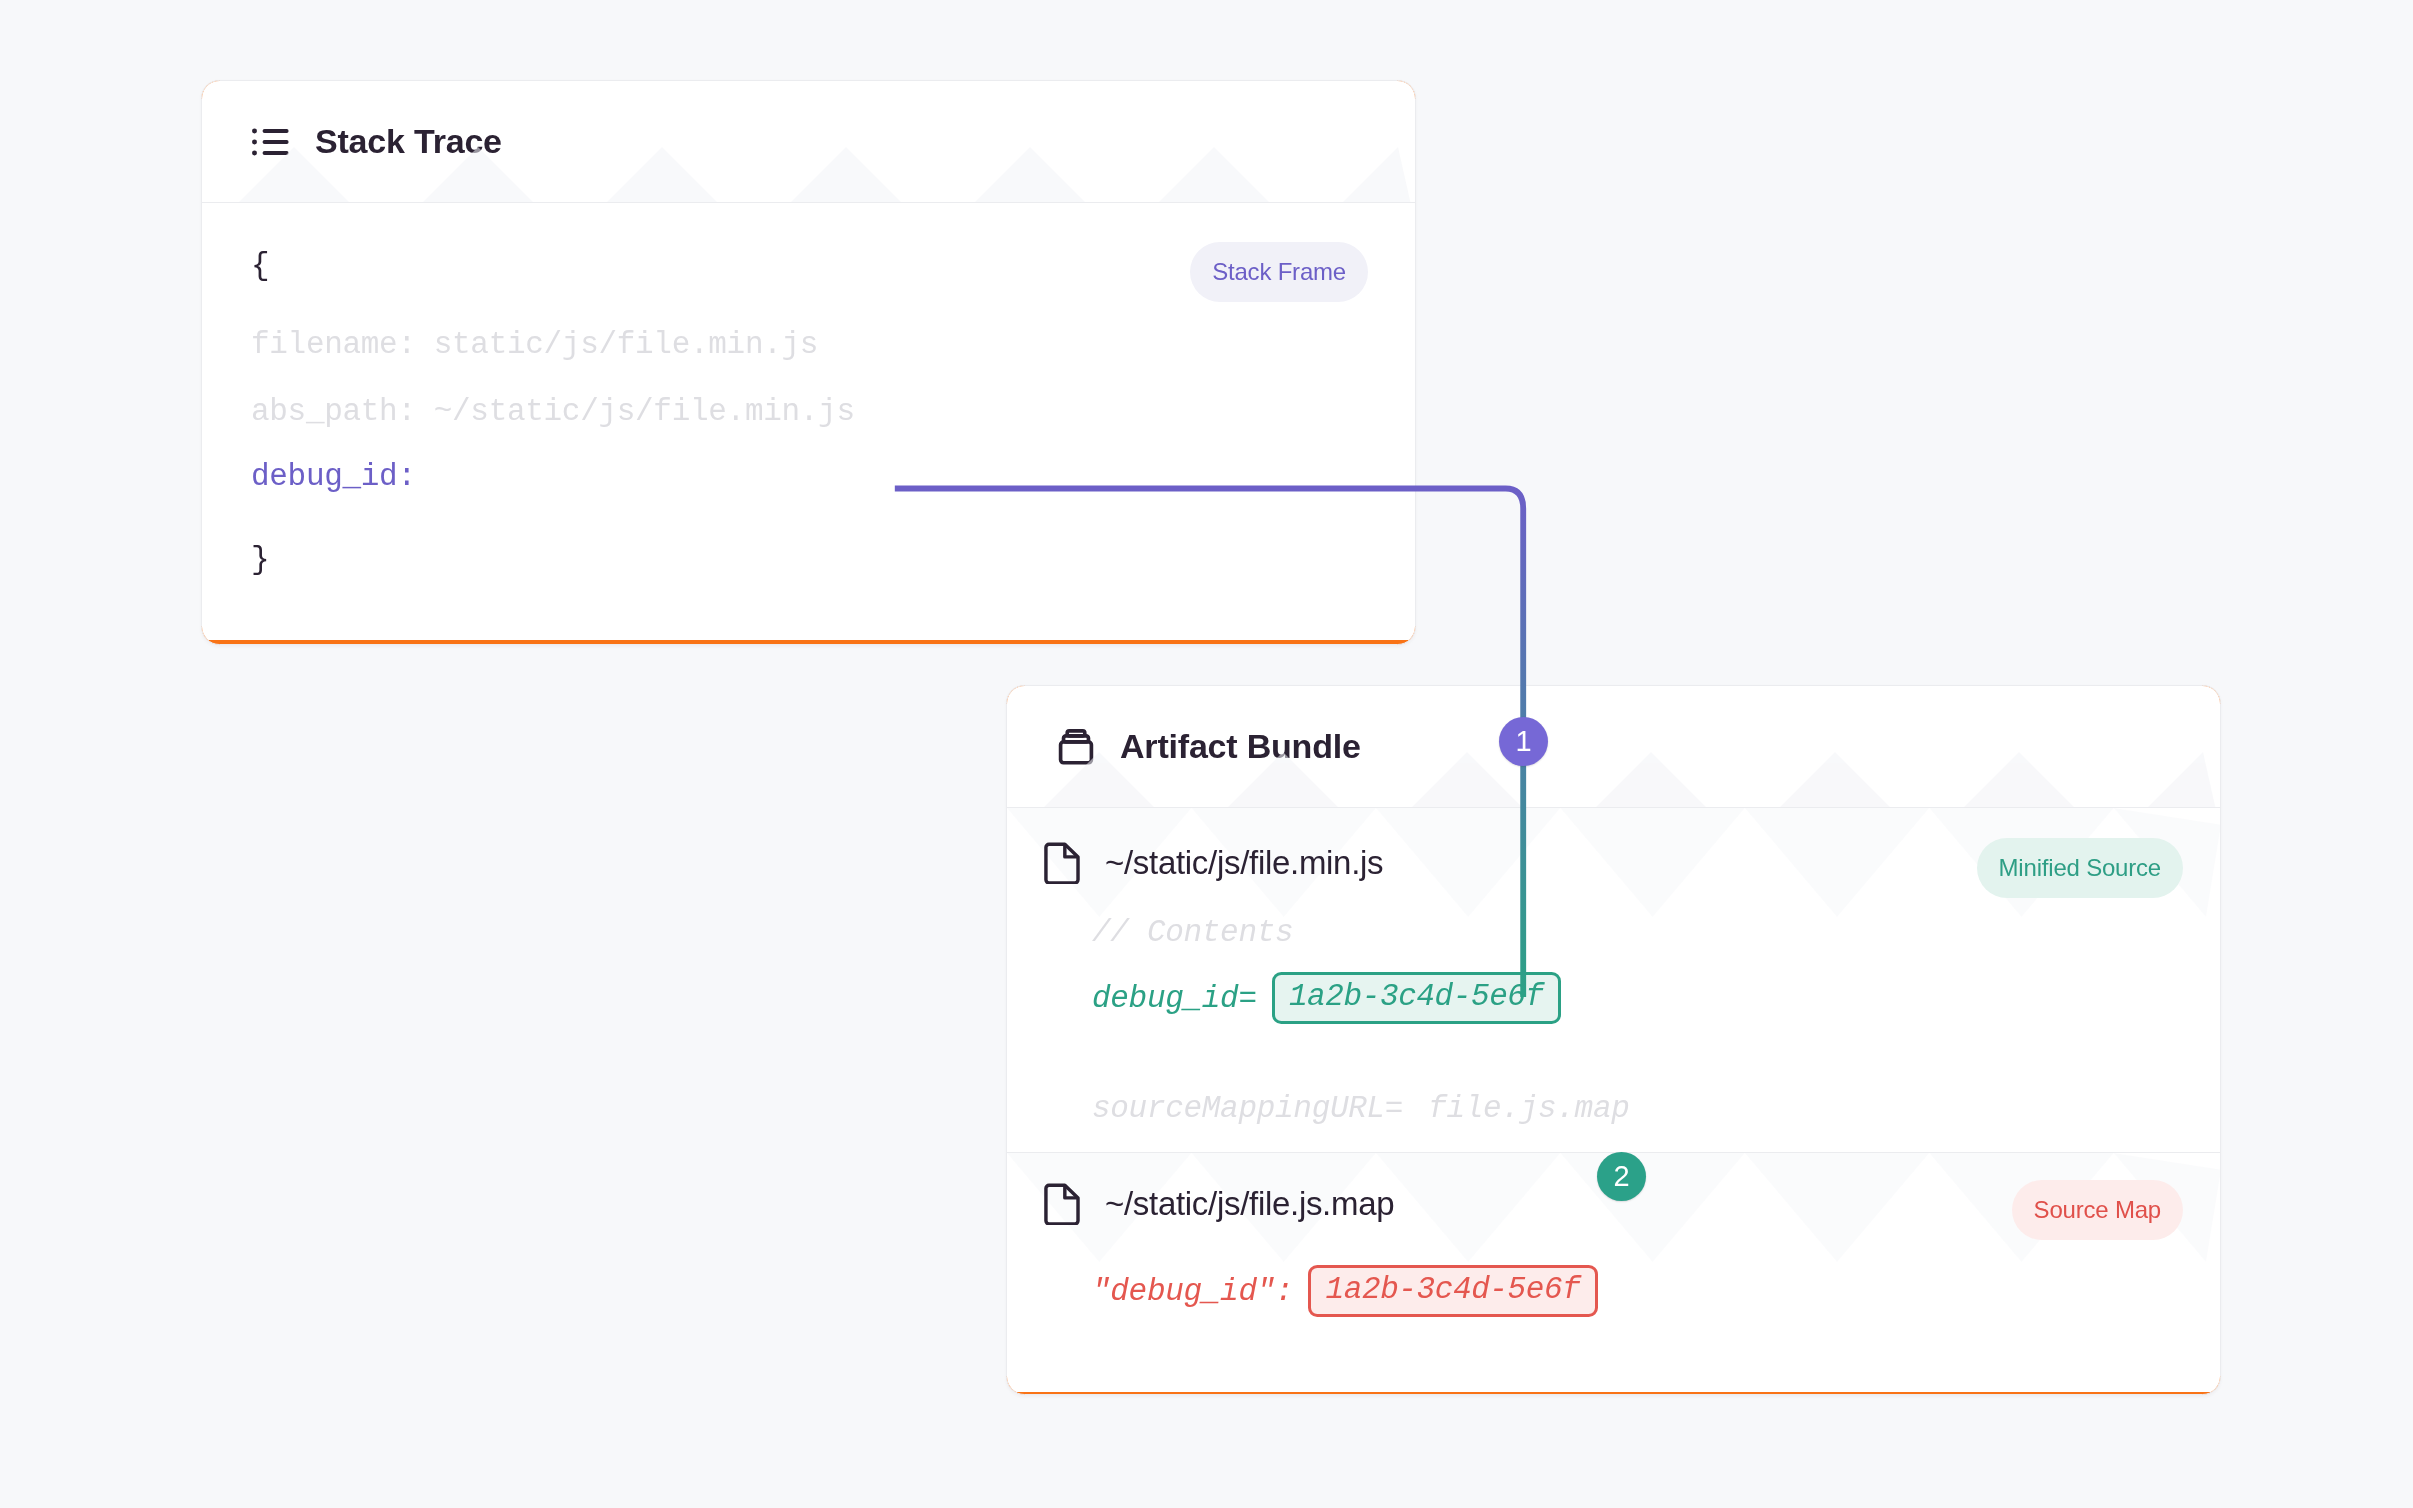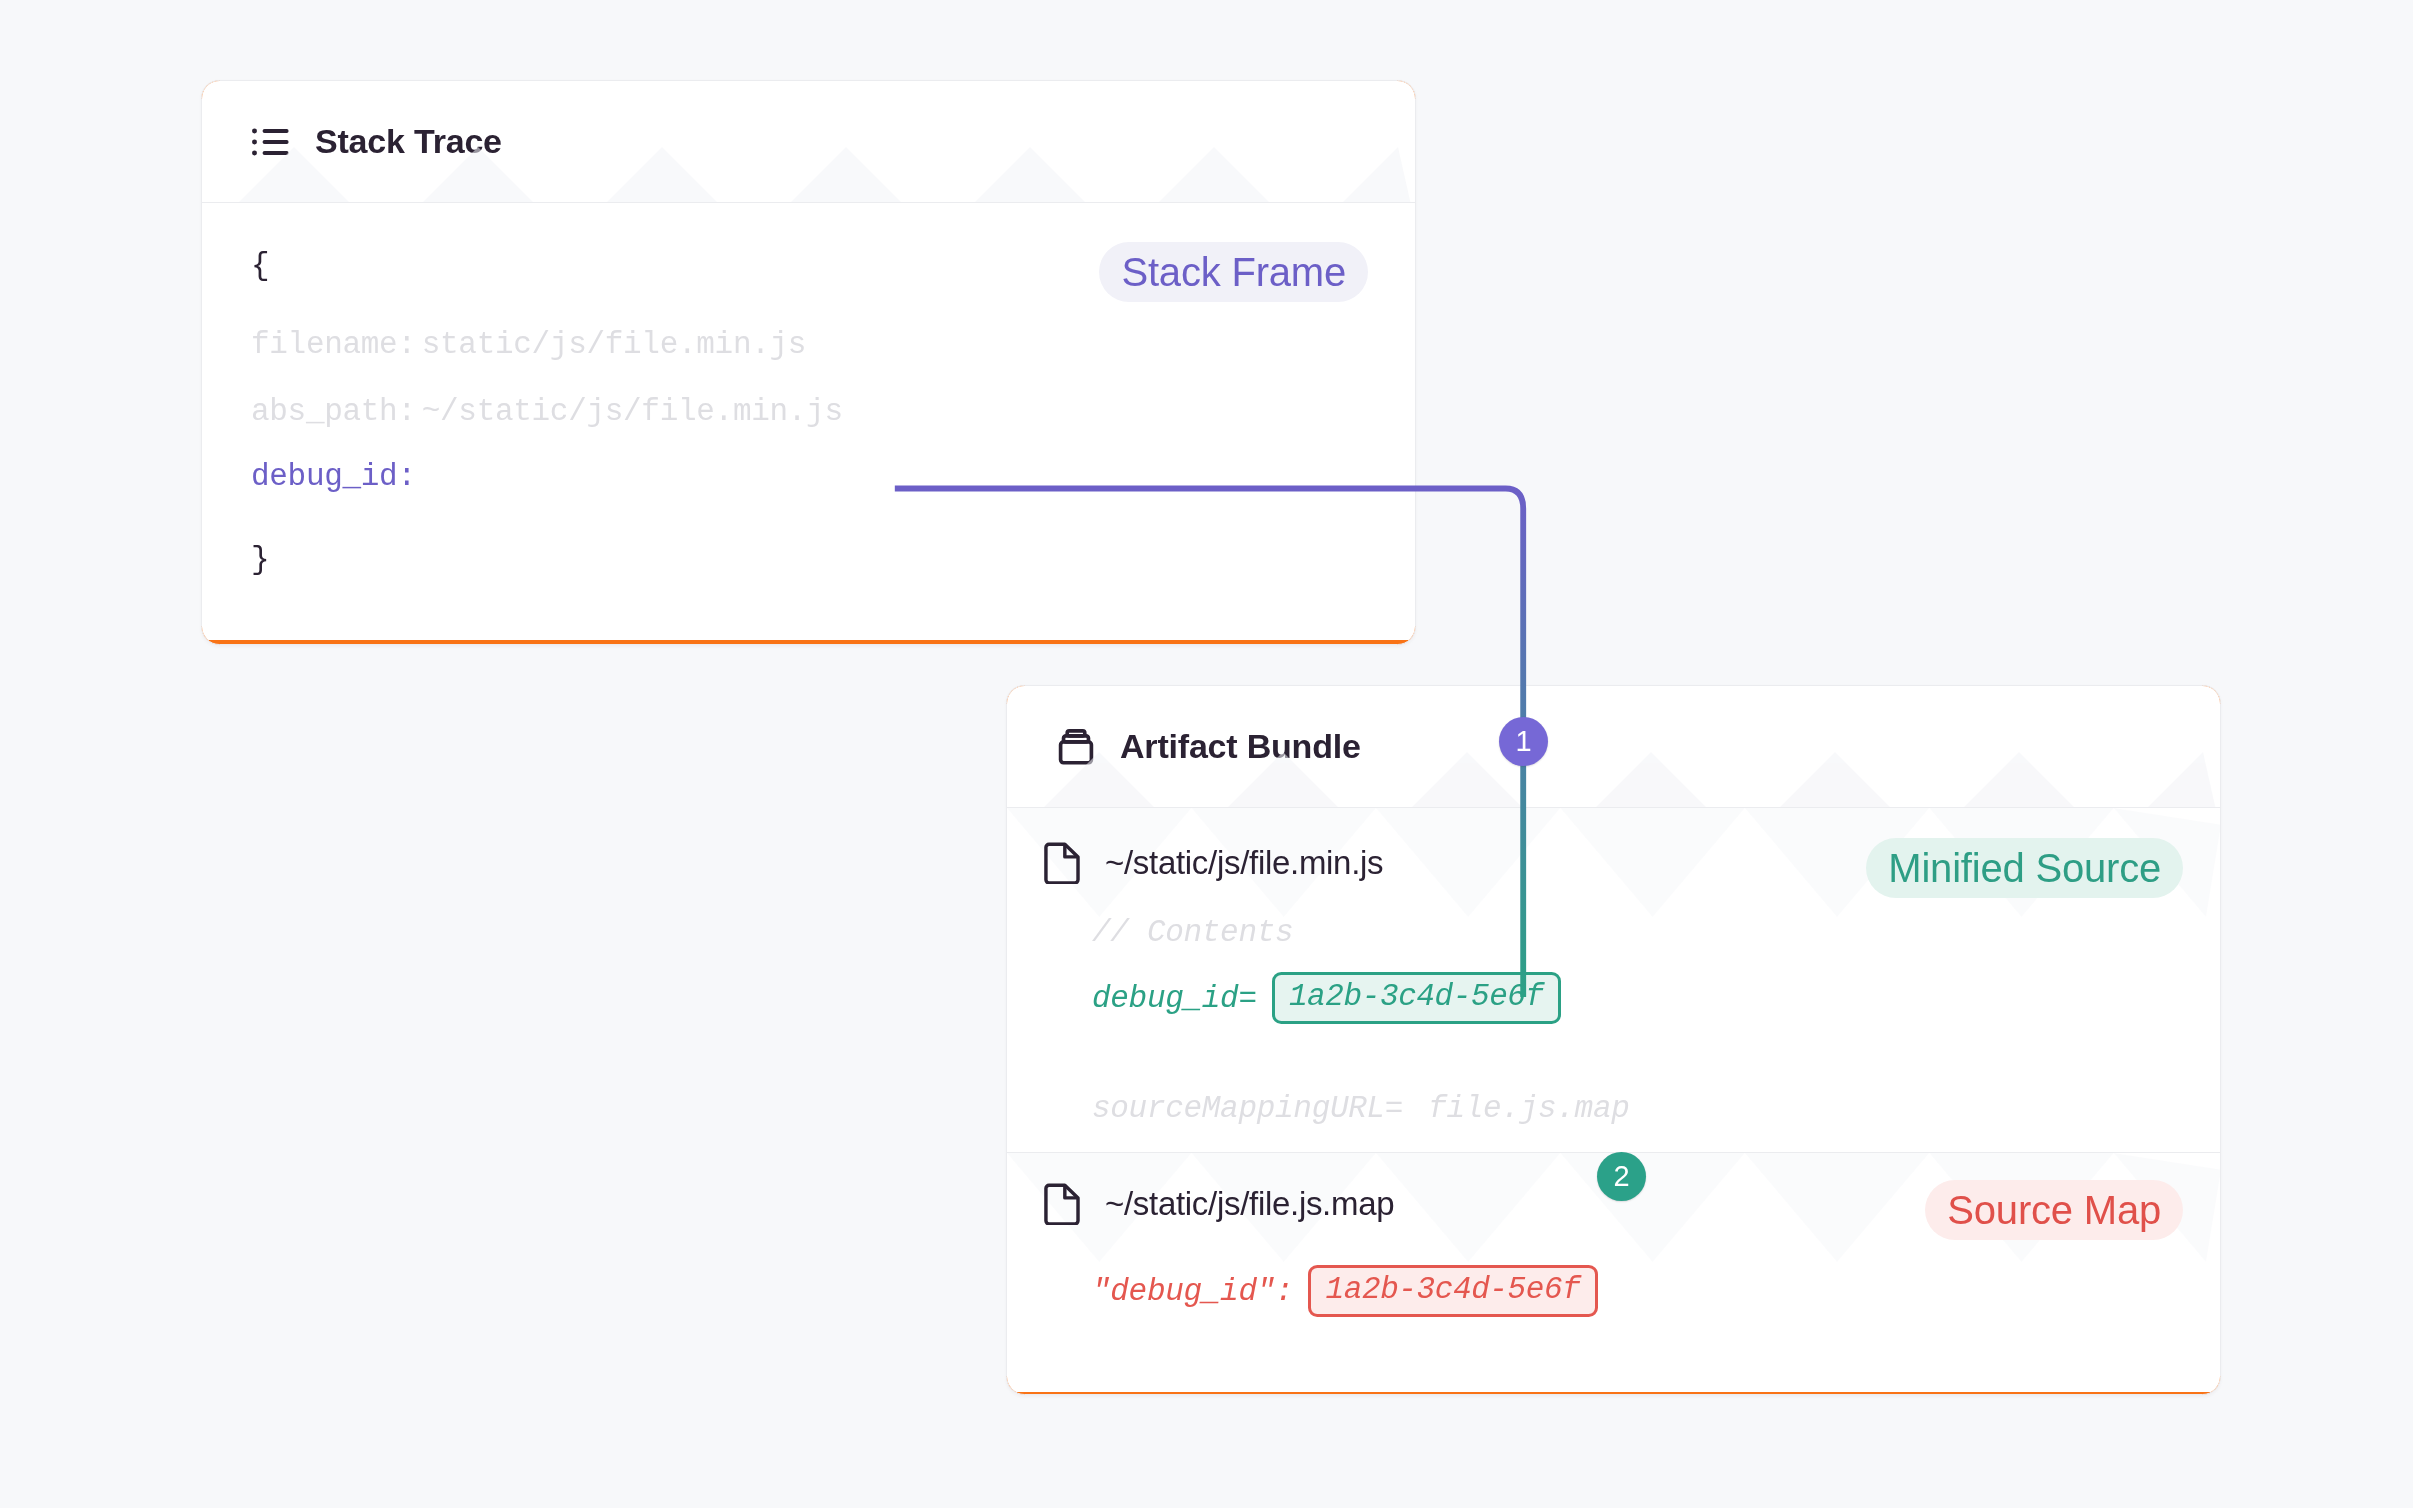--- a/index.html
+++ b/index.html
@@ -100,21 +100,21 @@
     color: #2b2233;
     left: 49px;
   }
   #brace-open { top: 45px; }
   #brace-close { top: 339px; }
 
   .kv-muted {
     color: #dedee2;
     left: 49px;
   }
-  .kv-muted .kv-key { margin-right: 6px; }
+  .kv-muted .kv-key { margin-right: 18px; }
 
   #line-filename { top: 124px; }
   #line-abspath  { top: 191px; }
 
   #line-debugid {
     top: 256px;
     left: 49px;
     display: flex;
     align-items: center;
     color: #6c5fc7;
@@ -154,21 +154,21 @@
 
   
   .tag {
     position: absolute;
     display: inline-flex;
     align-items: center;
     justify-content: center;
     height: 60px;
     padding: 0 22px;
     border-radius: 30px;
-    font-size: 40px;
+    font-size: 24px;
     white-space: nowrap;
     letter-spacing: -0.2px;
   }
   .tag-purple { background: #f1f1f8; color: #6c5fc7; }
   .tag-green  { background: #e3f3ee; color: #2e9e85; }
   .tag-red    { background: #fdeceb; color: #e0504a; }
 
   #tag-stack-frame { right: 47px; top: 39px; }
 
   

